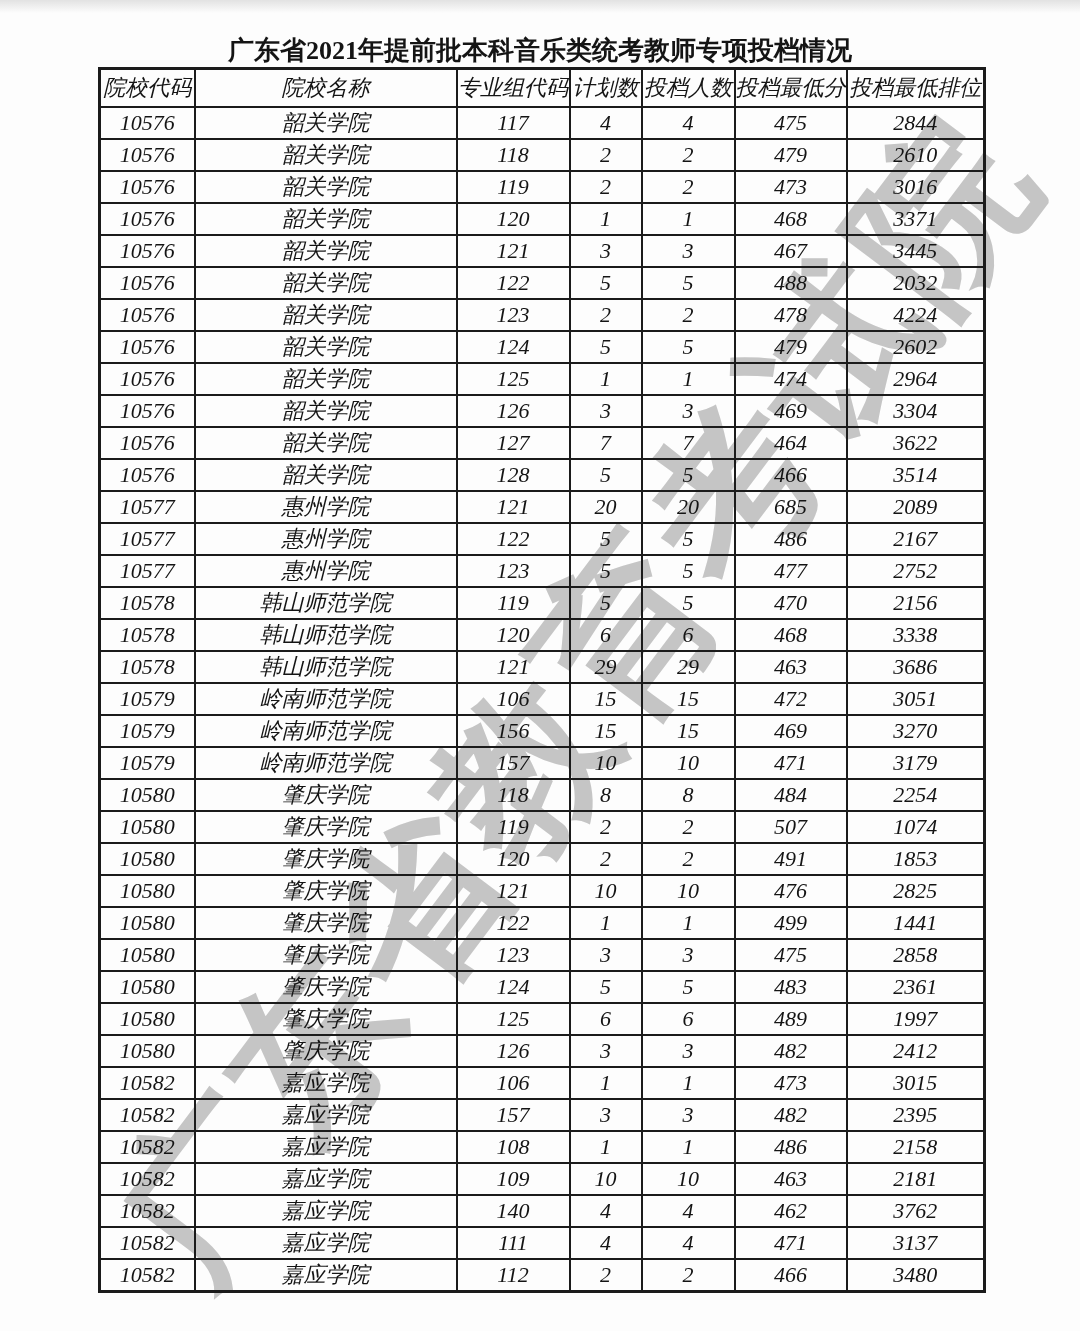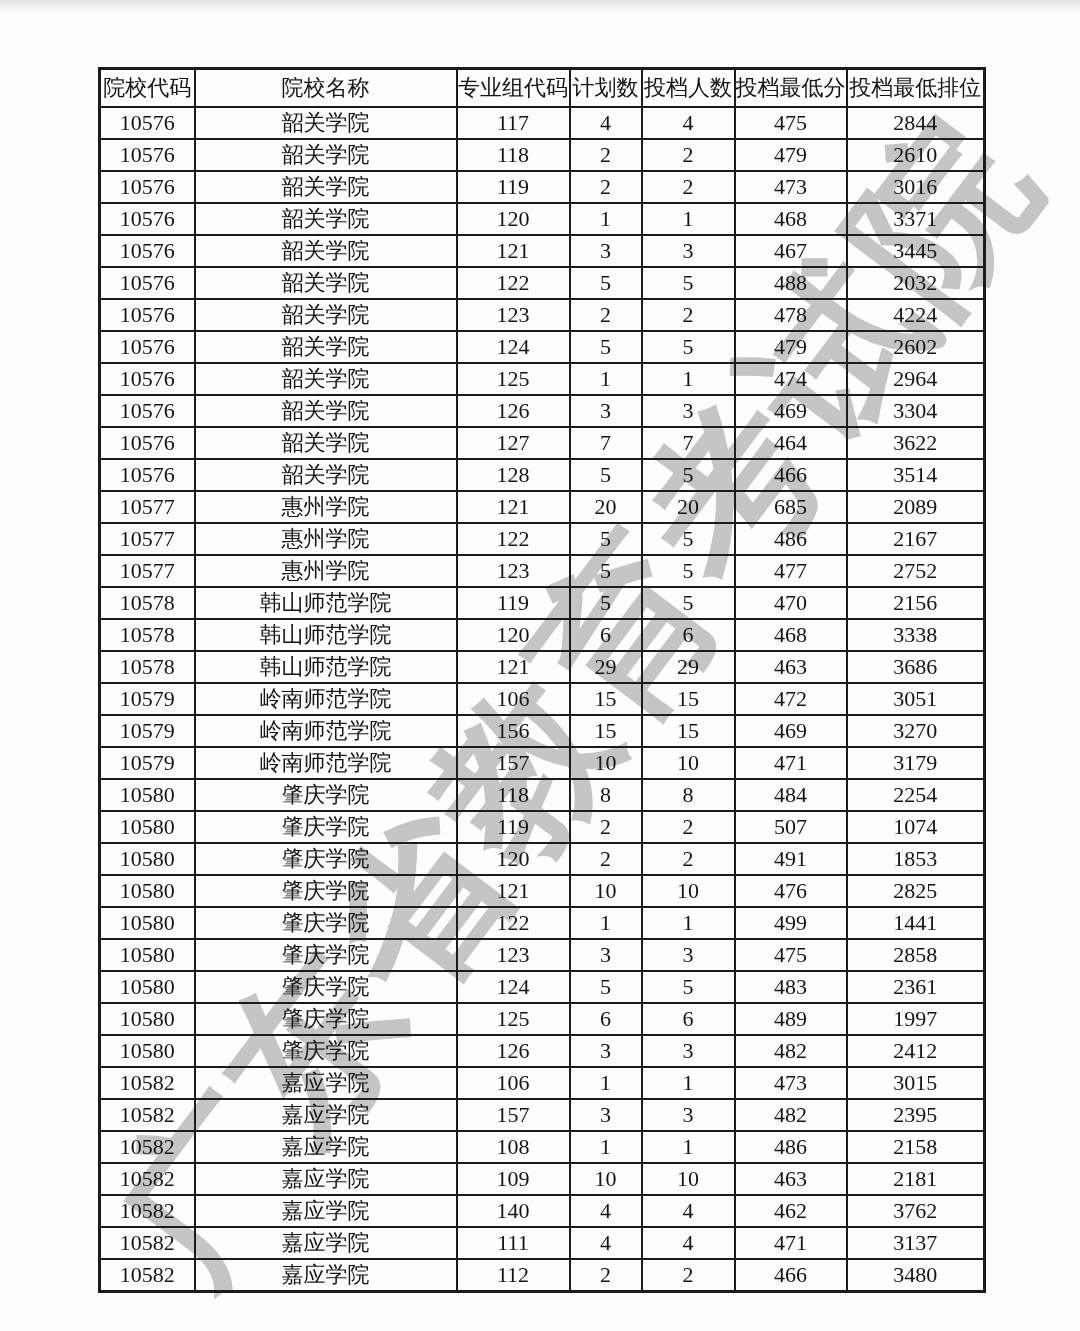--- a/index.html
+++ b/index.html
@@ -50,20 +50,21 @@
   }
   table.data-table {
     position: absolute;
     top: 67px; left: 98px;
     width: 885px;
     border-collapse: collapse;
     table-layout: fixed;
     z-index: 2;
     background: transparent;
     border: 3px solid var(--table-border);
+    font-style: italic;
   }
   .data-table th, .data-table td {
     border: 2px solid var(--table-border);
     text-align: center;
     vertical-align: middle;
     font-size: 22px;
     font-weight: normal;
     color: var(--text);
     overflow: hidden;
     white-space: nowrap;
@@ -77,20 +78,21 @@
   col.c5 { width: 93px; }
   col.c6 { width: 112px; }
   col.c7 { width: 138px; }
 </style>
 </head>
 <body>
 
 <div class="page">
   <div class="top-shade"></div>
   <div class="watermark">广东省教育考试院</div>
+  <div class="page-title">广东省2021年提前批本科音乐类统考教师专项投档情况</div>
   <table class="data-table">
     <colgroup>
       <col class="c1">
         <col class="c2">
         <col class="c3">
         <col class="c4">
       <col class="c5">
         <col class="c6">
         <col class="c7">
     </colgroup>

